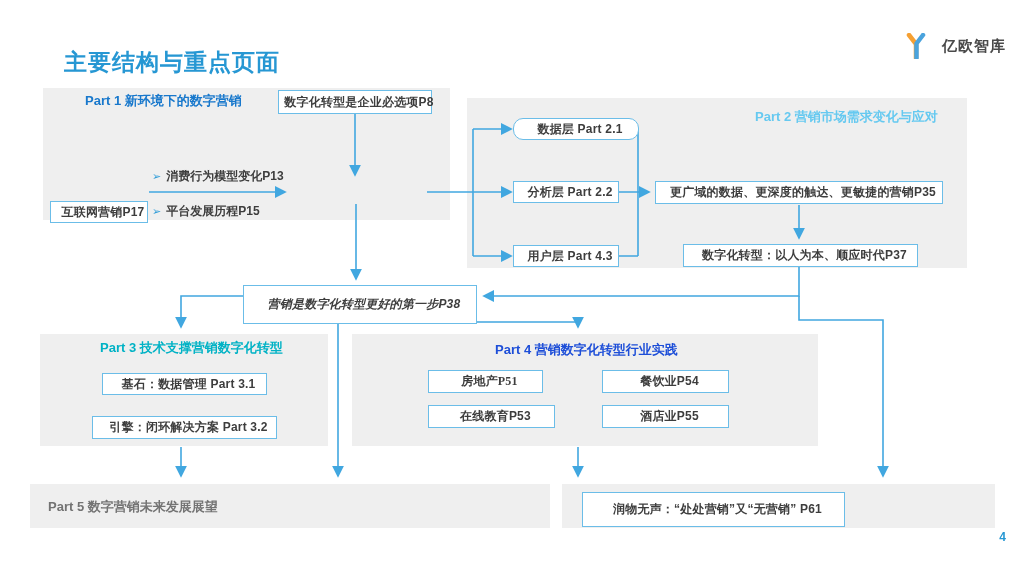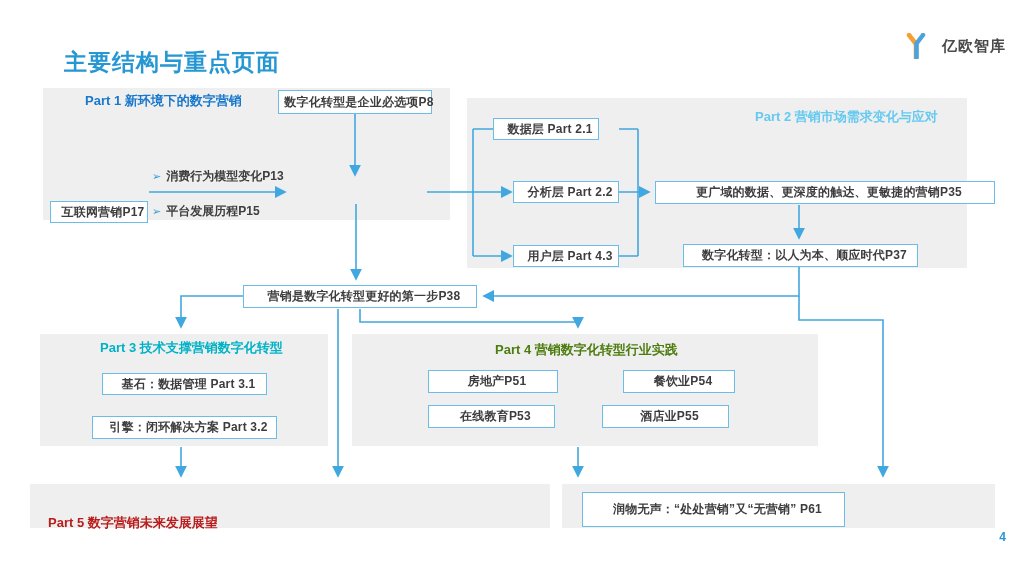--- a/index.html
+++ b/index.html
@@ -75,46 +75,46 @@
     <svg width="22" height="26" viewBox="0 0 22 26">
       <path d="M4,2 L11,11 L11,25" stroke="#f5a033" stroke-width="4.5" fill="none" stroke-linecap="round" stroke-linejoin="round"></path>
       <path d="M18,2 L11.5,10.5 L11.5,25" stroke="#4aa3dd" stroke-width="4.5" fill="none" stroke-linecap="round" stroke-linejoin="round"></path>
     </svg>
     <span class="logo-text">亿欧智库</span>
   </div>
 
   <div class="ptitle" style="left:85px;top:92px;color:#1878cc;">Part 1 新环境下的数字营销</div>
   <div class="ptitle" style="left:755px;top:108px;color:#66c9f0;">Part 2 营销市场需求变化与应对</div>
   <div class="ptitle" style="left:100px;top:339px;color:#00b2c5;">Part 3 技术支撑营销数字化转型</div>
-  <div class="ptitle" style="left:495px;top:341px;color:#4d7c0f;">Part 4 营销数字化转型行业实践</div>
-  <div class="ptitle" style="left:48px;top:498px;color:#b91c1c;margin-top:16px;">Part 5 数字营销未来发展展望</div>
+  <div class="ptitle" style="left:495px;top:341px;color:#1d4ed8;">Part 4 营销数字化转型行业实践</div>
+  <div class="ptitle" style="left:48px;top:498px;color:#737373;">Part 5 数字营销未来发展展望</div>
 
   <div class="fbox" style="left:278px;top:90px;width:154px;height:24px;">数字化转型是企业必选项P8</div>
   <div class="fbox" style="left:50px;top:181px;width:98px;height:22px;margin-top:20px;">互联网营销P17</div>
   <div class="bullet" style="left:152px;top:168px;">
     <span class="chev">➢</span>
     <span>消费行为模型变化P13</span>
   </div>
   <div class="bullet" style="left:152px;top:203px;">
     <span class="chev">➢</span>
     <span>平台发展历程P15</span>
   </div>
 
-  <div class="fbox" style="left:493px;top:118px;width:106px;height:22px;">数据层 Part 2.1</div>
+  <div class="fbox" style="left:513px;top:118px;width:126px;height:22px;border-radius:10px;">数据层 Part 2.1</div>
   <div class="fbox" style="left:513px;top:181px;width:106px;height:22px;">分析层 Part 2.2</div>
   <div class="fbox" style="left:513px;top:245px;width:106px;height:22px;">用户层 Part 4.3</div>
-  <div class="fbox" style="left:655px;top:181px;width:340px;height:23px;">更广域的数据、更深度的触达、更敏捷的营销P35</div>
+  <div class="fbox" style="left:655px;top:181px;width:288px;height:23px;">更广域的数据、更深度的触达、更敏捷的营销P35</div>
   <div class="fbox" style="left:683px;top:244px;width:235px;height:23px;">数字化转型：以人为本、顺应时代P37</div>
 
-  <div class="fbox" style="left:243px;top:285px;width:234px;height:23px;">营销是数字化转型更好的第一步P38</div>
+  <div class="fbox" style="left:243px;top:285px;width:234px;height:39px;font-style:italic;">营销是数字化转型更好的第一步P38</div>
 
   <div class="fbox" style="left:102px;top:373px;width:165px;height:22px;">基石：数据管理 Part 3.1</div>
   <div class="fbox" style="left:92px;top:416px;width:185px;height:23px;">引擎：闭环解决方案 Part 3.2</div>
 
-  <div class="fbox" style="left:428px;top:370px;width:130px;height:23px;">房地产P51</div>
-  <div class="fbox" style="left:623px;top:370px;width:112px;height:23px;">餐饮业P54</div>
+  <div class="fbox" style="left:428px;top:370px;width:115px;height:23px;font-family:Liberation Serif, serif;">房地产P51</div>
+  <div class="fbox" style="left:602px;top:370px;width:127px;height:23px;">餐饮业P54</div>
   <div class="fbox" style="left:428px;top:405px;width:127px;height:23px;">在线教育P53</div>
   <div class="fbox" style="left:602px;top:405px;width:127px;height:23px;">酒店业P55</div>
 
   <div class="fbox" style="left:582px;top:492px;width:263px;height:35px;">润物无声：“处处营销”又“无营销” P61</div>
 
   <div id="page-number">4</div>
 </div>
 
 </body></html>

